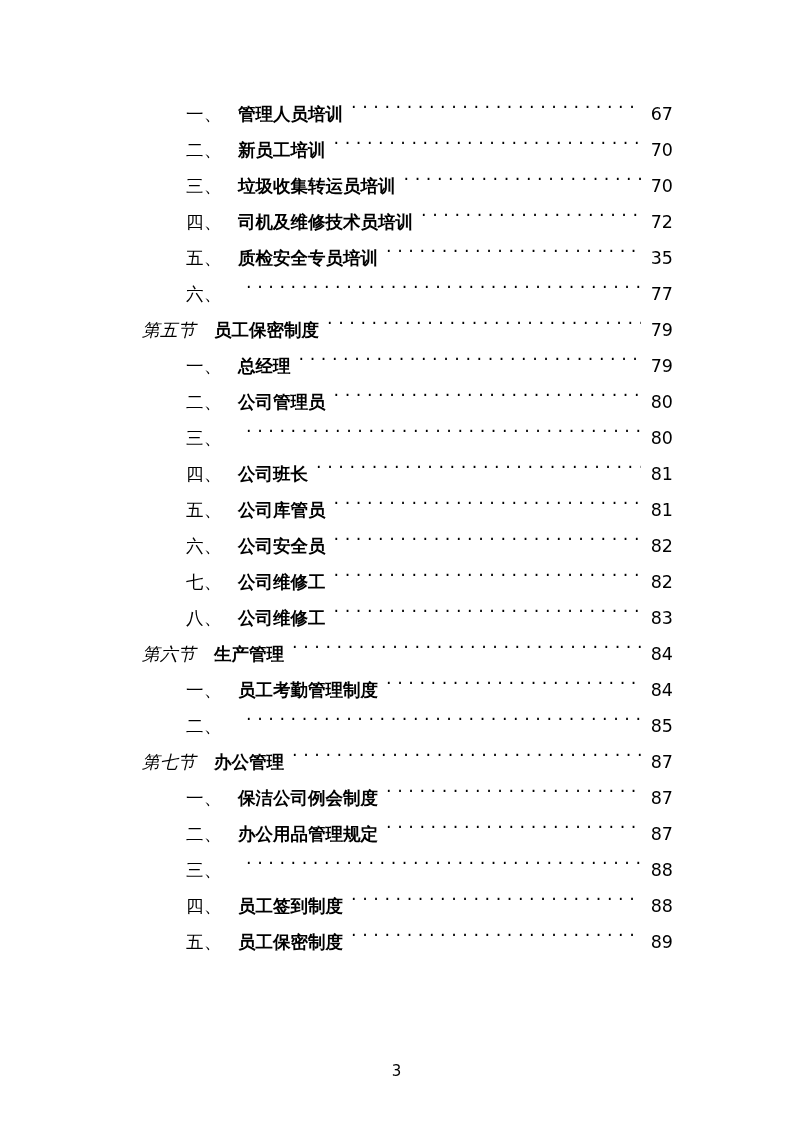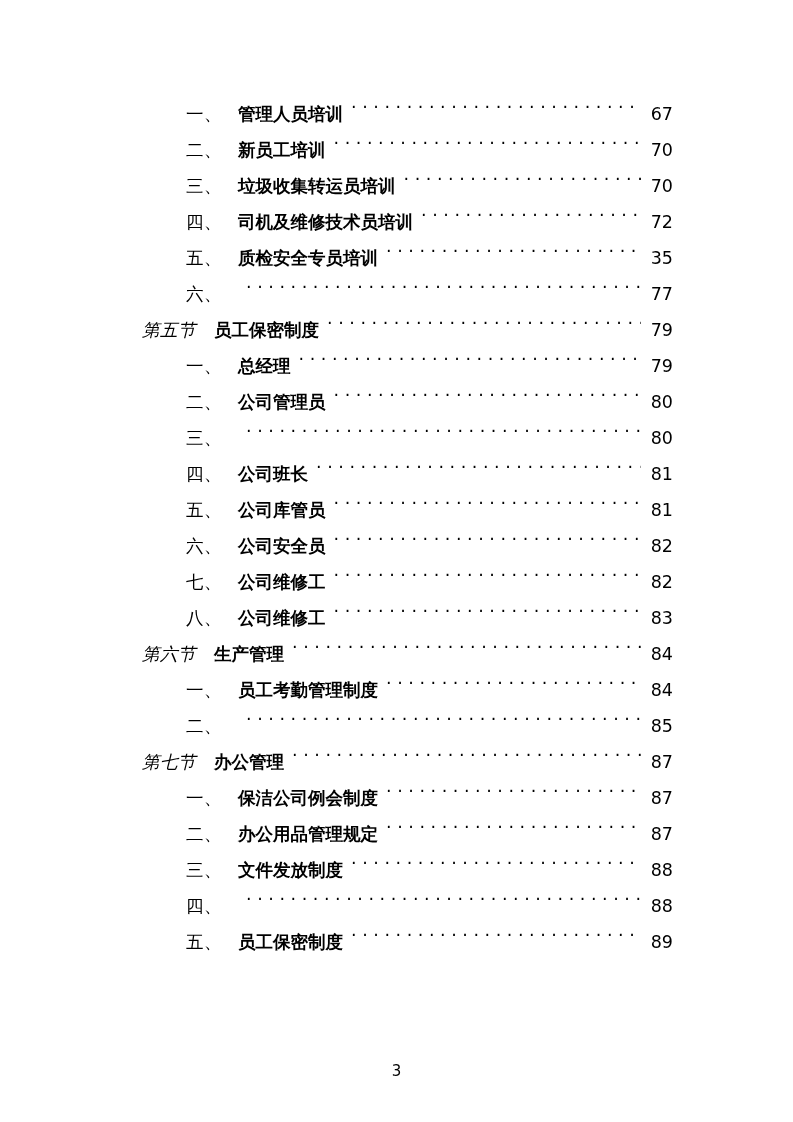--- a/index.html
+++ b/index.html
@@ -281,29 +281,29 @@
           <span class="num">二、</span>
           <span class="title">办公用品管理规定</span>
         </span>
         <span class="leader"></span>
         <span class="pageno">87</span>
       </li>
       <li class="toc-entry lvl2">
         <span class="indent"></span>
         <span class="label-group">
           <span class="num">三、</span>
-          <span class="title">文件发放制度</span>
         </span>
         <span class="leader"></span>
         <span class="pageno">88</span>
       </li>
       <li class="toc-entry lvl2">
         <span class="indent"></span>
         <span class="label-group">
           <span class="num">四、</span>
+          <span class="title">员工签到制度</span>
         </span>
         <span class="leader"></span>
         <span class="pageno">88</span>
       </li>
       <li class="toc-entry lvl2">
         <span class="indent"></span>
         <span class="label-group">
           <span class="num">五、</span>
           <span class="title">员工保密制度</span>
         </span>

